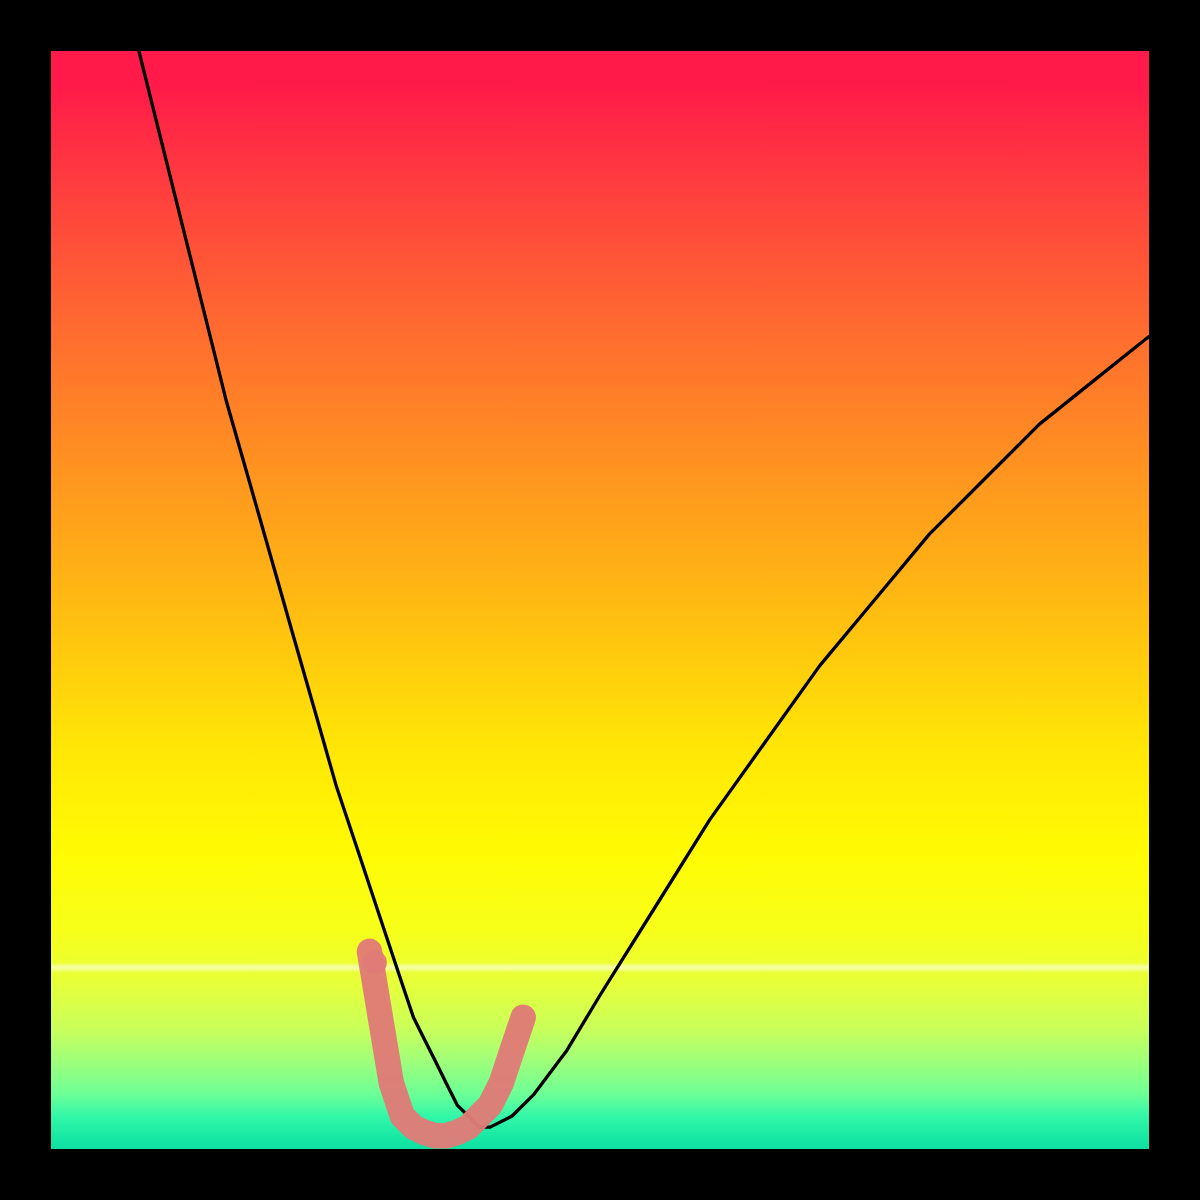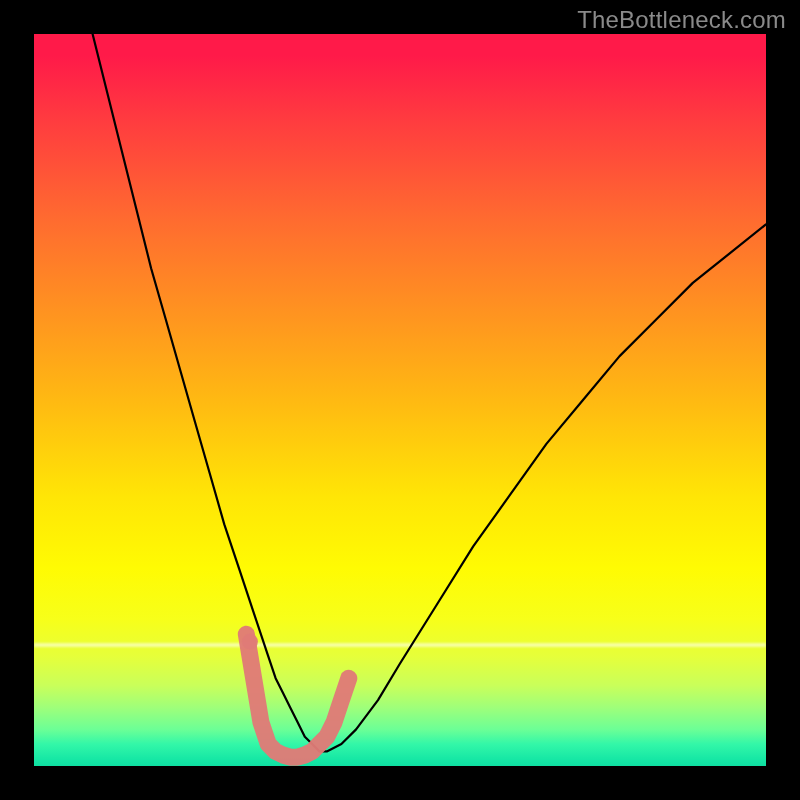--- a/index.html
+++ b/index.html
@@ -82,14 +82,13 @@
 <div class="frame">
   <div class="plot-area">
     <div class="gradient"></div>
     <div class="white-band"></div>
     <svg class="curve" viewBox="0 0 732 732" preserveAspectRatio="none">
       <path id="main-curve" fill="none" stroke="#000" stroke-width="2.2" stroke-linecap="round" stroke-linejoin="round" d="M58.6 0.0 L73.2 58.6 L87.8 117.1 L102.5 175.7 L117.1 234.2 L131.8 285.5 L146.4 336.7 L161.0 388.0 L175.7 439.2 L190.3 490.4 L205.0 534.4 L219.6 578.3 L234.2 622.2 L241.6 644.2 L248.9 658.8 L256.2 673.4 L263.5 688.1 L270.8 702.7 L278.2 710.0 L285.5 717.4 L292.8 717.4 L307.4 710.0 L322.1 695.4 L344.0 666.1 L366.0 629.5 L402.6 571.0 L439.2 512.4 L475.8 461.2 L512.4 409.9 L549.0 366.0 L585.6 322.1 L622.2 285.5 L658.8 248.9 L695.4 219.6 L732.0 190.3"></path>
       <path id="highlight-curve" fill="none" stroke="#e07b77" stroke-width="17" stroke-linecap="round" stroke-linejoin="round" opacity="0.96" d="M212.3 600.2 L219.6 644.2 L226.9 688.1 L234.2 710.0 L241.6 717.4 L248.9 721.0 L256.2 723.2 L263.5 723.2 L270.8 721.0 L278.2 717.4 L285.5 710.0 L292.8 702.7 L300.1 688.1 L307.4 666.1 L314.8 644.2"></path>
       <circle id="highlight-dot" r="8" fill="#e07b77" opacity="0.96" cx="215.9" cy="607.6"></circle>
     </svg>
   </div>
-  <div class="watermark">TheBottleneck.com</div>
 </div>
 
 </body></html>

